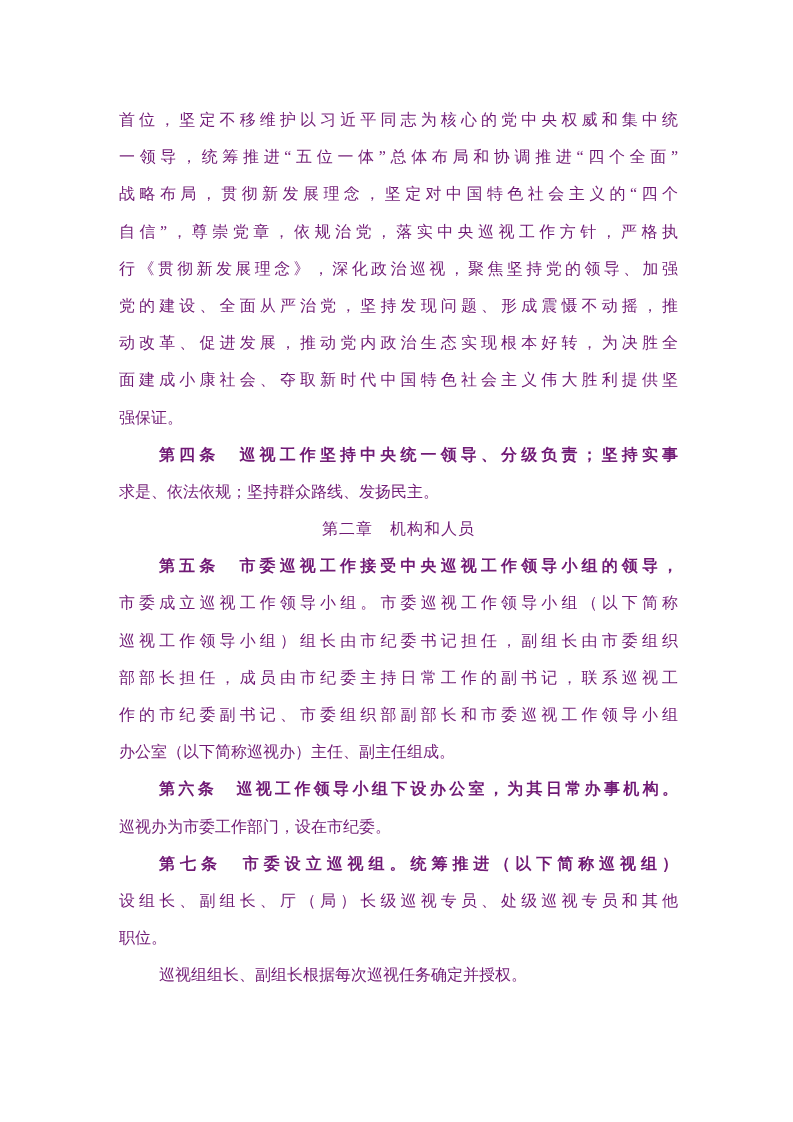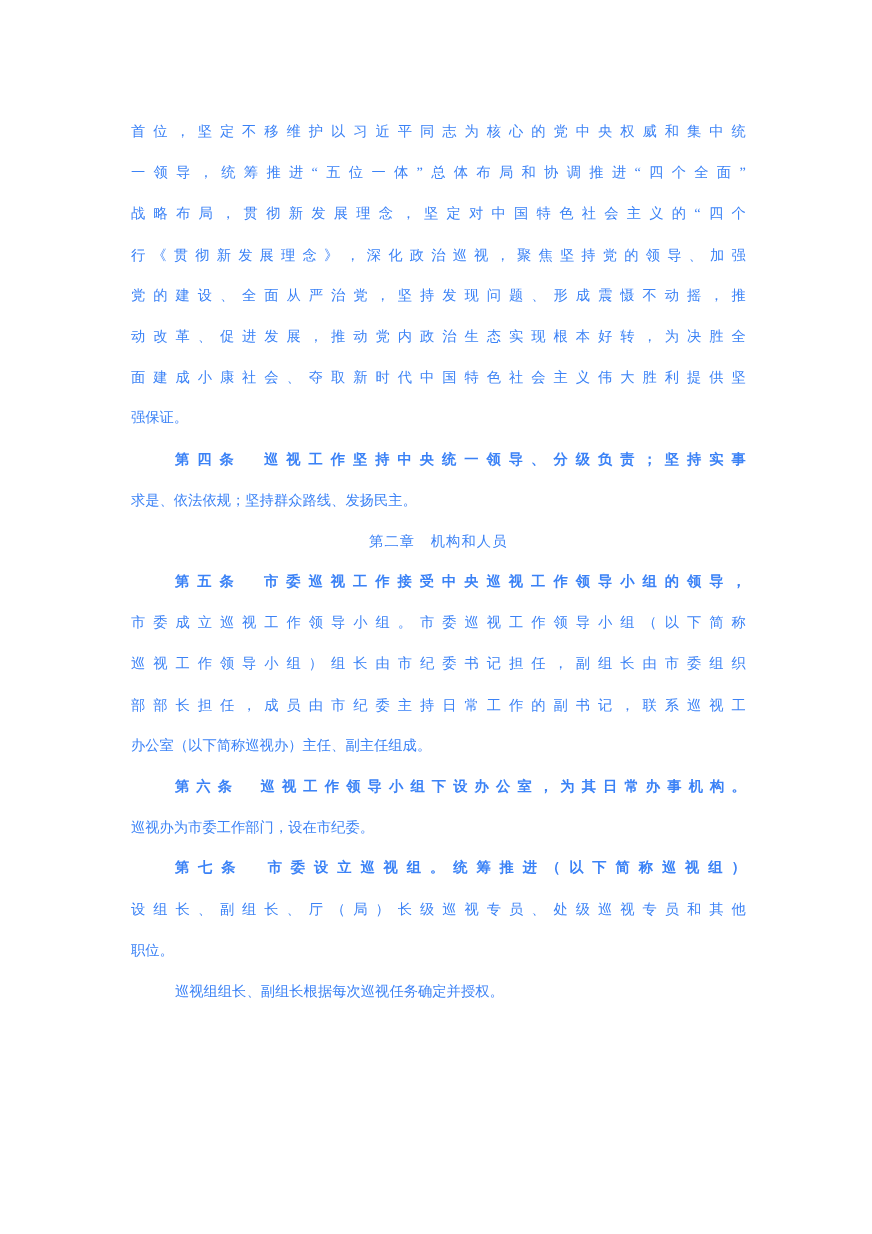--- a/index.html
+++ b/index.html
@@ -14,22 +14,22 @@
     background: #ffffff;
     color: #000000;
     font-family: "Liberation Serif", "DejaVu Serif", serif;
     overflow: hidden;
   }
   .text-block {
     position: absolute;
     left: 119px;
     top: 101px;
     width: 559px;
-    font-size: 13px;
-    color: #3b82f6;
+    font-size: 16px;
+    color: #701a75;
   }
   .line {
     height: 37.2px;
     line-height: 37.2px;
     overflow: hidden;
     text-align: justify;
     text-align-last: justify;
   }
   
   .line.js {
@@ -56,32 +56,34 @@
   }
 </style>
 </head>
 <body>
 
 <div class="page">
   <div class="text-block">
       <div class="line j">首位，坚定不移维护以习近平同志为核心的党中央权威和集中统</div>
       <div class="line j">一领导，统筹推进“五位一体”总体布局和协调推进“四个全面”</div>
       <div class="line j">战略布局，贯彻新发展理念，坚定对中国特色社会主义的“四个</div>
+      <div class="line j">自信”，尊崇党章，依规治党，落实中央巡视工作方针，严格执</div>
       <div class="line j">行《贯彻新发展理念》，深化政治巡视，聚焦坚持党的领导、加强</div>
       <div class="line j">党的建设、全面从严治党，坚持发现问题、形成震慑不动摇，推</div>
       <div class="line j">动改革、促进发展，推动党内政治生态实现根本好转，为决胜全</div>
       <div class="line j">面建成小康社会、夺取新时代中国特色社会主义伟大胜利提供坚</div>
       <div class="line e">强保证。</div>
       <div class="line js">第四条　巡视工作坚持中央统一领导、分级负责；坚持实事</div>
       <div class="line e">求是、依法依规；坚持群众路线、发扬民主。</div>
       <div class="line h">第二章　机构和人员</div>
       <div class="line js">第五条　市委巡视工作接受中央巡视工作领导小组的领导，</div>
       <div class="line j">市委成立巡视工作领导小组。市委巡视工作领导小组（以下简称</div>
       <div class="line j">巡视工作领导小组）组长由市纪委书记担任，副组长由市委组织</div>
       <div class="line j">部部长担任，成员由市纪委主持日常工作的副书记，联系巡视工</div>
+      <div class="line j">作的市纪委副书记、市委组织部副部长和市委巡视工作领导小组</div>
       <div class="line e">办公室（以下简称巡视办）主任、副主任组成。</div>
       <div class="line js">第六条　巡视工作领导小组下设办公室，为其日常办事机构。</div>
       <div class="line e">巡视办为市委工作部门，设在市纪委。</div>
       <div class="line js">第七条　市委设立巡视组。统筹推进（以下简称巡视组）</div>
       <div class="line j">设组长、副组长、厅（局）长级巡视专员、处级巡视专员和其他</div>
       <div class="line e">职位。</div>
       <div class="line se">巡视组组长、副组长根据每次巡视任务确定并授权。</div>
     </div>
 </div>
 

